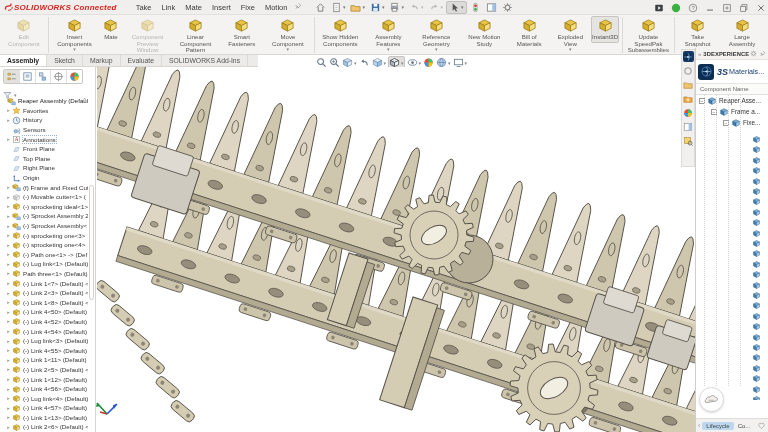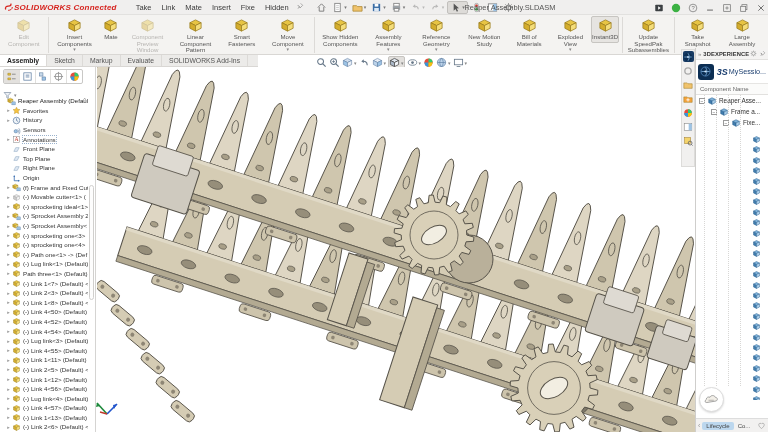--- a/index.html
+++ b/index.html
@@ -117,21 +117,21 @@
           <path d="M5 10 C7 10 10 9 10 6" stroke="#d6231e" stroke-width="1.2" fill="none"></path>
         </svg>
       <span class="swred">SOLIDWORKS Connected</span>
     </div>
     <div id="menus">
         <span class="menu">Take</span>
         <span class="menu">Link</span>
         <span class="menu">Mate</span>
         <span class="menu">Insert</span>
         <span class="menu">Fixe</span>
-        <span class="menu">Hidden</span>
+        <span class="menu">Motion</span>
       </div>
     <span style="margin-left:2px;"><svg width="8" height="8" viewBox="0 0 12 12">
           <path d="M7 2 L10 5 L6 9 L5 7 L3 10 M5 7 L3 5 Z" stroke="#888" stroke-width="1" fill="none"></path>
         </svg></span>
     <div id="qat">
         <span class="qbtn">
           <svg width="11" height="11" viewBox="0 0 12 12">
             <path d="M2 6 L6 2 L10 6 M3.5 5.5 V10 H8.5 V5.5" stroke="#777" fill="none" stroke-width="1"></path>
           </svg>
         </span>
@@ -197,21 +197,20 @@
             <rect x="6.8" y="2" width="3.7" height="8" fill="#9cc3e5"></rect>
           </svg>
         </span>
         <span class="qbtn">
           <svg width="11" height="11" viewBox="0 0 12 12">
             <circle cx="6" cy="6" r="2.6" fill="none" stroke="#8a8a8a" stroke-width="1.3"></circle>
             <path d="M6 1.2v2M6 8.8v2M1.2 6h2M8.8 6h2M2.6 2.6l1.3 1.3M8.1 8.1l1.3 1.3M9.4 2.6L8.1 3.9M3.9 8.1L2.6 9.4" stroke="#8a8a8a" stroke-width="1"></path>
           </svg>
         </span>
       </div>
-    <div id="doctitle">Reaper Assembly.SLDASM</div>
     <div id="wincontrols">
         <span class="wc">
           <svg width="10" height="10" viewBox="0 0 12 12">
             <rect x="1.5" y="2" width="9" height="8" rx="1" fill="#3c4043"></rect>
             <path d="M5 4 l3 2 l-3 2 Z" fill="#fff"></path>
           </svg>
         </span>
         <span class="wc">
           <svg width="10" height="10" viewBox="0 0 12 12">
             <circle cx="6" cy="6" r="5" fill="#3bb143"></circle>
@@ -1176,21 +1175,21 @@
     </div>
     <div id="rsession">
       <span class="sq">
           <svg width="11" height="11" viewBox="0 0 12 12">
             <circle cx="6" cy="6" r="5" fill="#0c2e53" stroke="#4d7fb3" stroke-width="1"></circle>
             <path d="M6 1.5 C8 4 8 8 6 10.5 M1.5 6 h9" stroke="#7fb2e0" stroke-width="0.9" fill="none"></path>
             <circle cx="6" cy="6" r="1.2" fill="#cfe3f5"></circle>
           </svg>
         </span>
       <span class="ds">3S</span>
-      <span class="ms">MySessio...</span>
+      <span class="ms">Materials...</span>
     </div>
     <div id="rcolhead">Component Name</div>
     <div id="rtree">
         <div class="guide" style="left: 8px;"></div>
         <div class="guide" style="left: 20px;"></div>
         <div class="guide" style="left: 32px;"></div>
         <div class="guide" style="left: 44px;"></div>
         <div class="rrow" style="padding-left: 3px;">
           <span class="box">−</span>
           <span><svg width="10" height="10" viewBox="0 0 12 12">

